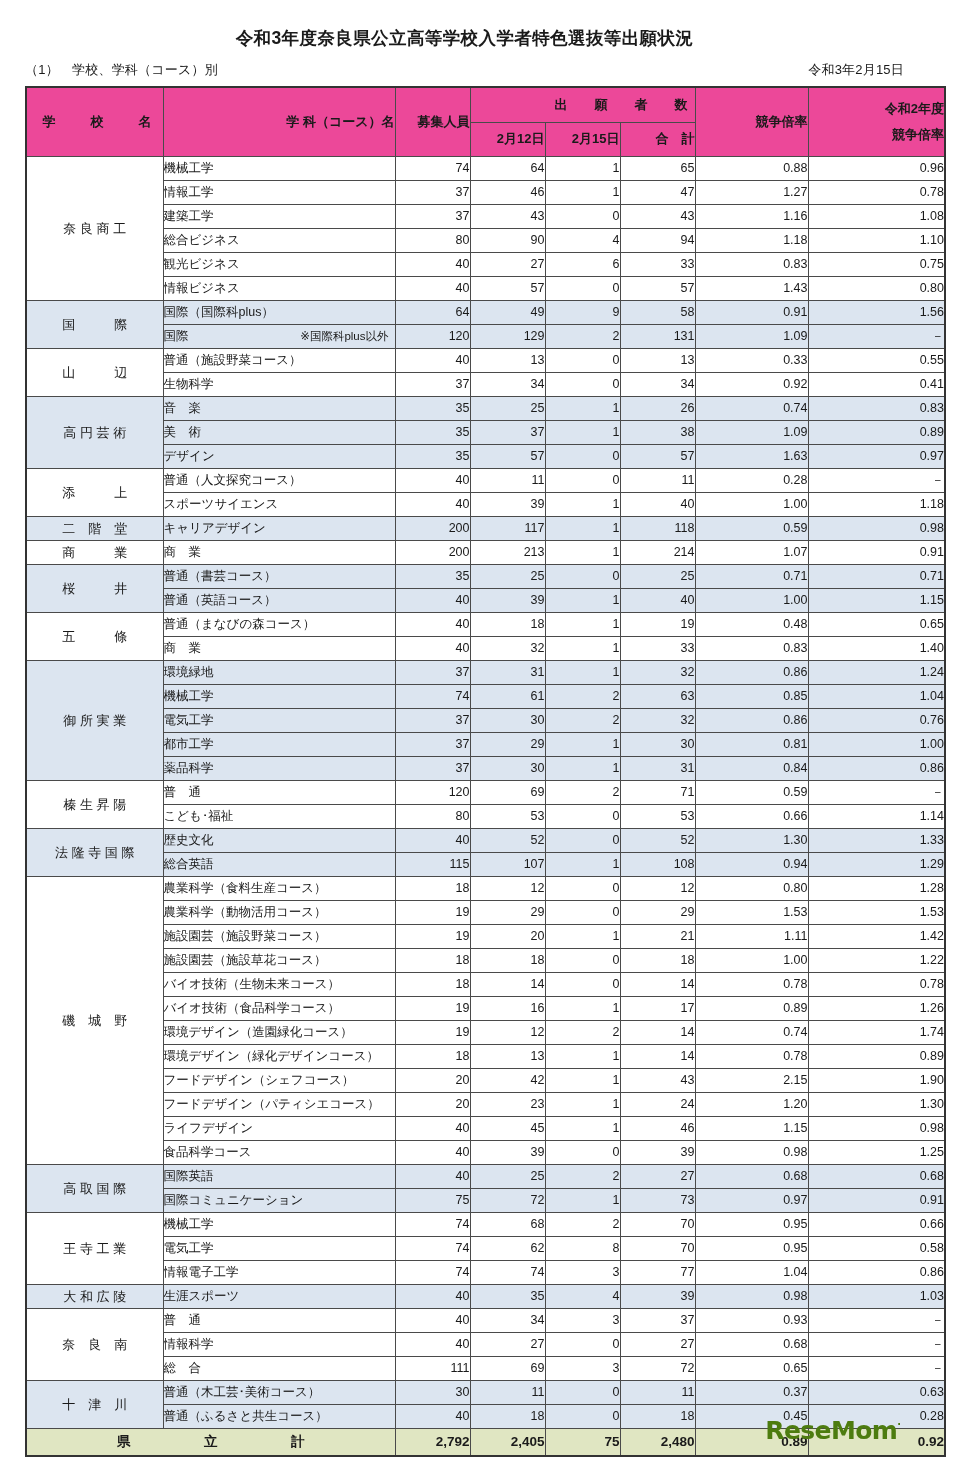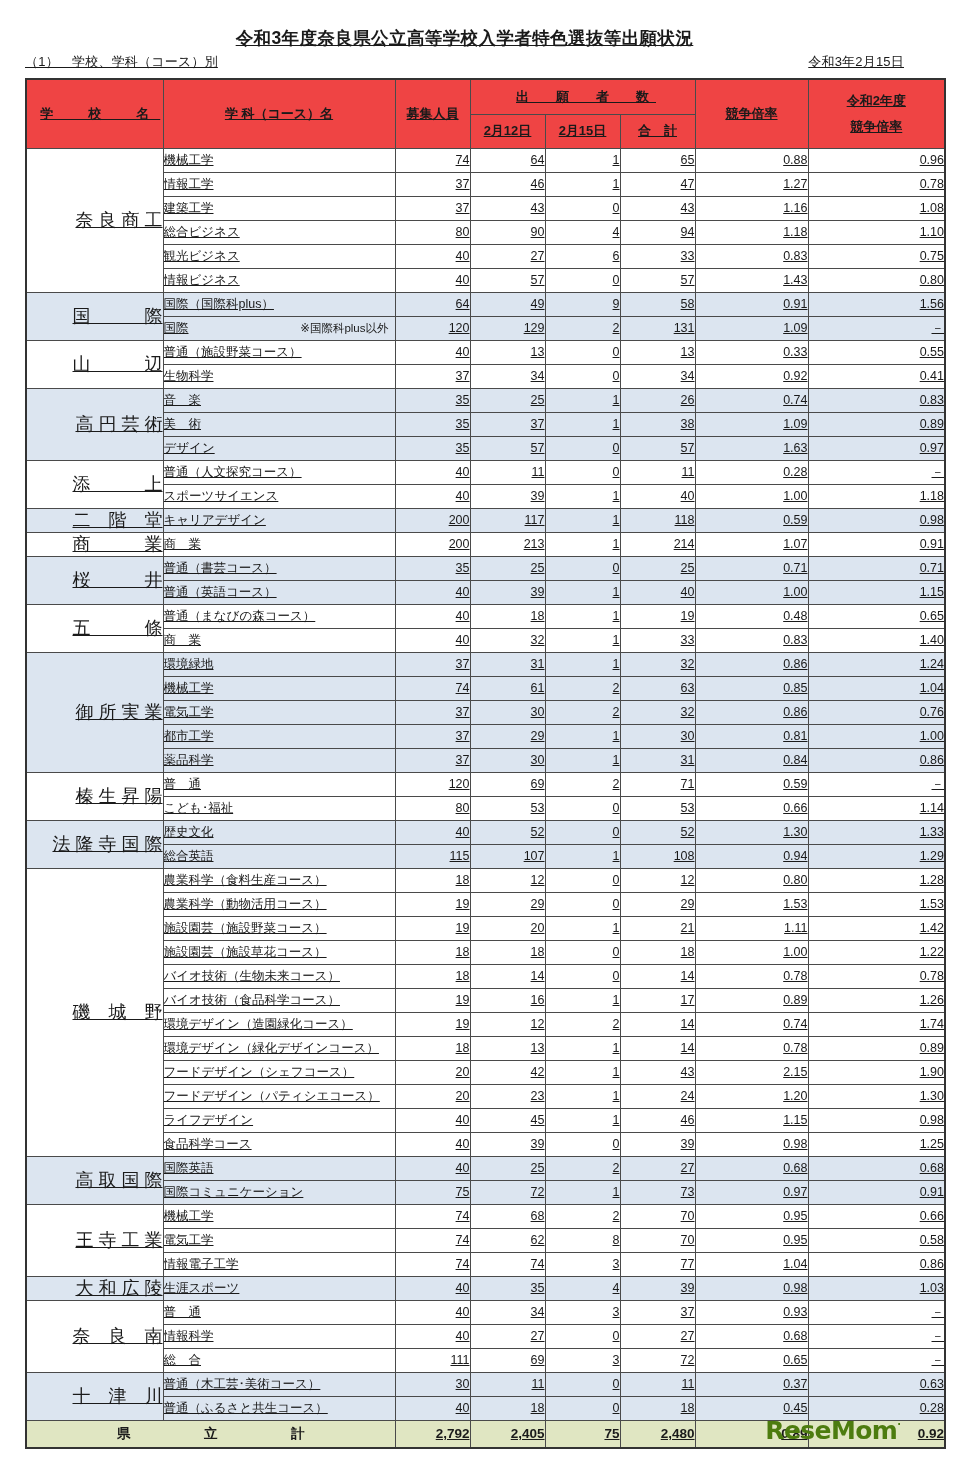--- a/index.html
+++ b/index.html
@@ -15,42 +15,41 @@
     font-family: "Liberation Sans", "DejaVu Sans", sans-serif;
     color: #1a1a1a;
     overflow: hidden;
   }
   .page {
     position: relative;
     width: 929px;
     height: 1467px;
     box-sizing: border-box;
     padding: 0 25px;
-    text-decoration: underline;
   }
 
   
   .doc-title {
     text-align: center;
     font-size: 17.5px;
     font-weight: bold;
     letter-spacing: 0.4px;
     padding-top: 28px;
     line-height: 1.2;
   }
   .sec-title {
     font-size: 14px;
     font-weight: bold;
     margin-top: 21px;
     letter-spacing: 0.3px;
   }
   .sub-row {
     display: flex;
     justify-content: space-between;
-    margin-top: 4px;
+    margin-top: 12px;
     margin-bottom: 7px;
   }
   .sub-title {
     font-size: 13px;
     letter-spacing: 0.2px;
   }
   .as-of-date {
     font-size: 13px;
     letter-spacing: 0.2px;
   }
@@ -77,42 +76,42 @@
     padding: 0;
     height: 23px;
     line-height: 23px;
     box-sizing: border-box;
     overflow: hidden;
     white-space: nowrap;
   }
 
   
   table.stat thead th {
-    background: #ef4444;
+    background: #ec4899;
     font-weight: bold;
-    text-align: center;
+    text-align: right;
     font-size: 13px;
     height: 26px;
     line-height: 26px;
   }
   thead th.tall { height: 52px; line-height: 52px; }
   thead th.two-line {
     height: 52px;
     line-height: 1.25;
     padding: 8px 0;
   }
   .spaced3 { letter-spacing: 11px; padding-left: 11px; }
   .spaced-sum { letter-spacing: 7px; padding-left: 7px; }
 
   
   td.school {
-    text-align: right;
+    text-align: center;
     font-weight: normal;
     vertical-align: middle;
-    font-size: 18px;
+    font-size: 13px;
   }
   td.course {
     text-align: left;
     padding-left: 9px;
     font-size: 12.5px;
   }
   td.course .note {
     float: right;
     padding-right: 6px;
     font-size: 11.5px;

